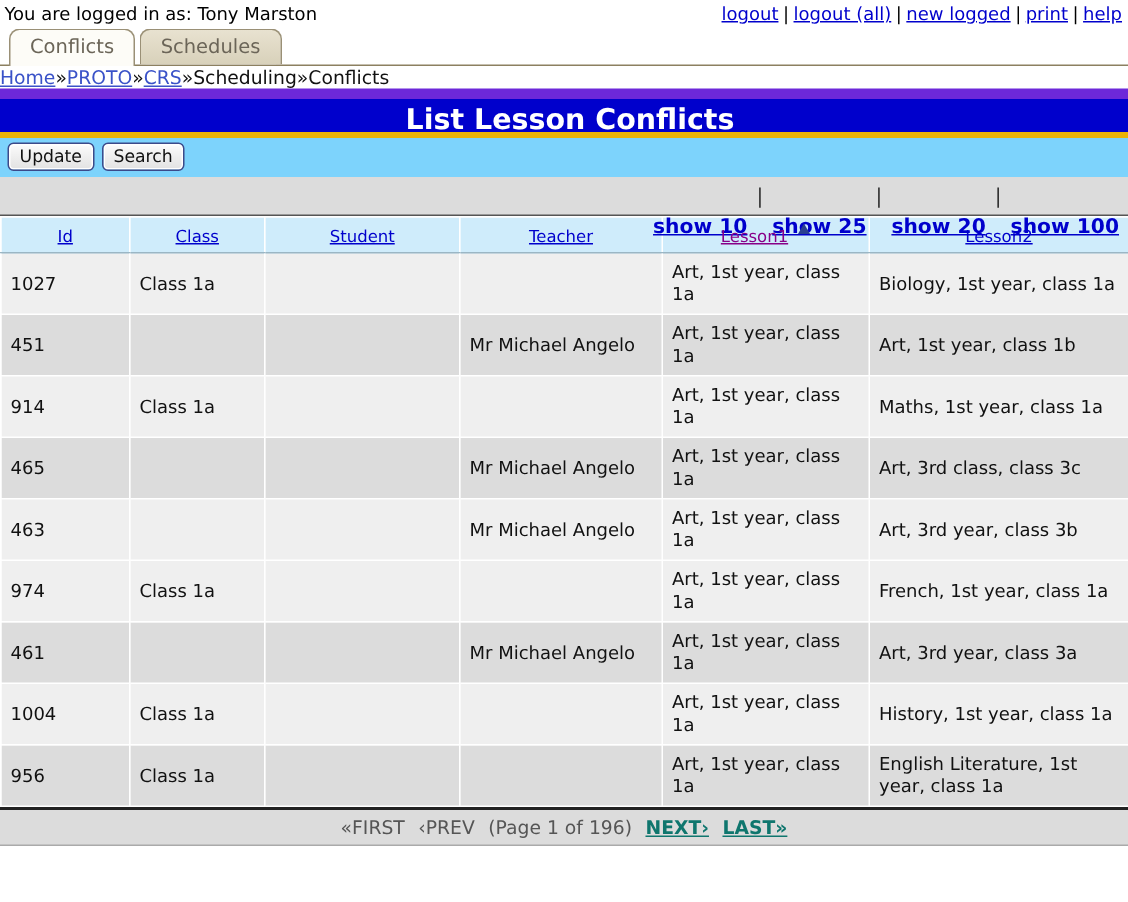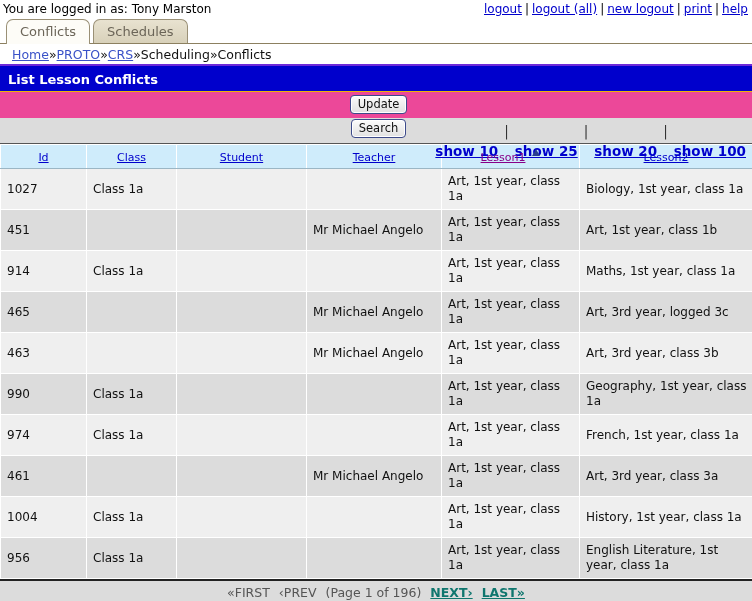--- a/index.html
+++ b/index.html
@@ -71,57 +71,57 @@
   .tab.inactive {
     background: linear-gradient(to bottom, #e8e2d0 0%, #d8d1ba 100%);
     color: #6b6558;
   }
 
   
   .crumbbar {
     height: 22px;
     display: flex;
     align-items: center;
-    padding-left: 12px;
+    padding-left: 0;
     font-size: 12.5px;
     color: #1a1a1a;
-    border-bottom: 2px solid #6d28d9;
+    border-bottom: 7px solid #6d28d9;
     box-sizing: border-box;
     background: #fff;
   }
   .crumbbar a {
     color: #3a52c8;
     text-decoration: underline;
   }
   .crumbbar .plain { color: #111; }
   .crumbbar .arrow { color: #111; }
 
   
   .titlebar {
     background: #0000cc;
     color: #ffffff;
-    font-size: 13px;
+    font-size: 19px;
     font-weight: bold;
     padding: 3px 0 4px 8px;
     height: 26px;
     line-height: 22px;
     box-sizing: border-box;
-    border-bottom: 1px solid #eab308;
+    border-bottom: 4px solid #eab308;
+    text-align: center;
   }
 
   
   .actionbar {
-    background: #ec4899;
+    background: #7dd3fc;
     padding: 3px 0 4px 5px;
     height: 26px;
     box-sizing: border-box;
     display: flex;
     align-items: center;
     gap: 5px;
-    flex-direction: column;
   }
   .btn {
     font-family: "DejaVu Sans", "Liberation Sans", sans-serif;
     font-size: 11.5px;
     color: #111;
     background: linear-gradient(to bottom, #fcfcfc 0%, #ededed 55%, #e2e2e2 100%);
     border: 1px solid #3c4a8a;
     border-radius: 4px;
     padding: 1px 7px 2px 7px;
     line-height: 14px;
@@ -229,21 +229,21 @@
   .pager .gap { display: inline-block; width: 9px; }
 </style>
 </head>
 <body>
 
 <div id="page">
 
   <div class="userbar">
     <span class="who">You are logged in as: Tony Marston</span>
     <span class="links">
-      <a href="#">logout</a><span class="sep">|</span><a href="#">logout (all)</a><span class="sep">|</span><a href="#">new logout</a><span class="sep">|</span><a href="#">print</a><span class="sep">|</span><a href="#">help</a>
+      <a href="#">logout</a><span class="sep">|</span><a href="#">logout (all)</a><span class="sep">|</span><a href="#">new logged</a><span class="sep">|</span><a href="#">print</a><span class="sep">|</span><a href="#">help</a>
     </span>
   </div>
 
   <div class="tabstrip">
     <div class="tab active">
       <span>Conflicts</span>
     </div>
     <div class="tab inactive">
       <span>Schedules</span>
     </div>
@@ -333,37 +333,29 @@
           <td></td>
           <td>Art, 1st year, class 1a</td>
           <td>Maths, 1st year, class 1a</td>
         </tr>
         <tr class="even">
           <td>465</td>
           <td></td>
           <td></td>
           <td>Mr Michael Angelo</td>
           <td>Art, 1st year, class 1a</td>
-          <td>Art, 3rd year, logged 3c</td>
+          <td>Art, 3rd class, class 3c</td>
         </tr>
         <tr class="odd">
           <td>463</td>
           <td></td>
           <td></td>
           <td>Mr Michael Angelo</td>
           <td>Art, 1st year, class 1a</td>
           <td>Art, 3rd year, class 3b</td>
-        </tr>
-        <tr class="even">
-          <td>990</td>
-          <td>Class 1a</td>
-          <td></td>
-          <td></td>
-          <td>Art, 1st year, class 1a</td>
-          <td>Geography, 1st year, class 1a</td>
         </tr>
         <tr class="odd">
           <td>974</td>
           <td>Class 1a</td>
           <td></td>
           <td></td>
           <td>Art, 1st year, class 1a</td>
           <td>French, 1st year, class 1a</td>
         </tr>
         <tr class="even">

